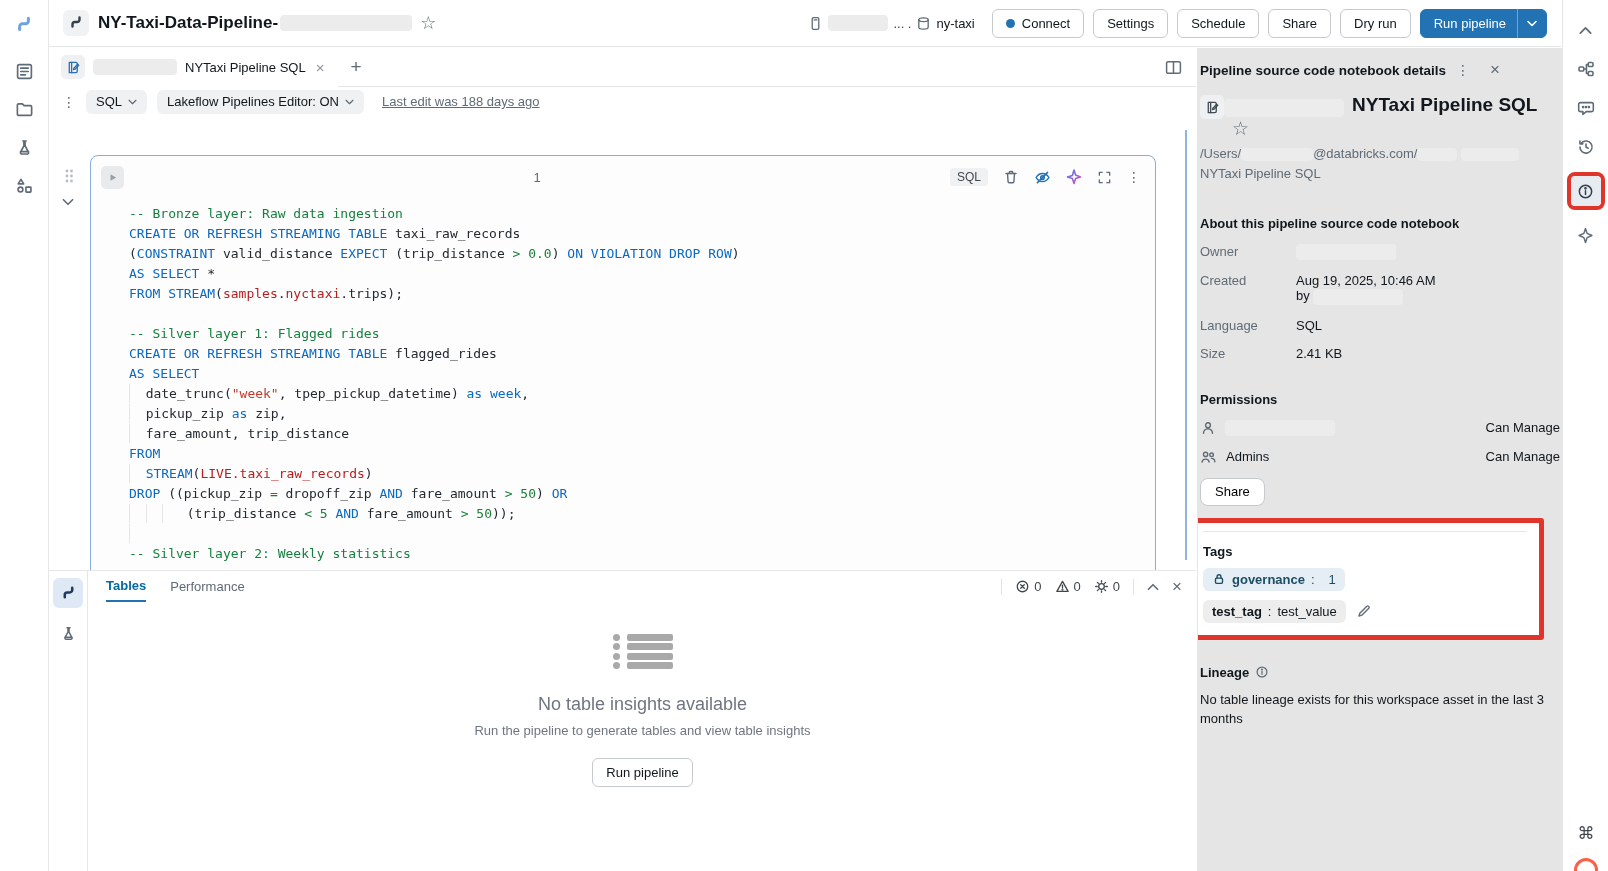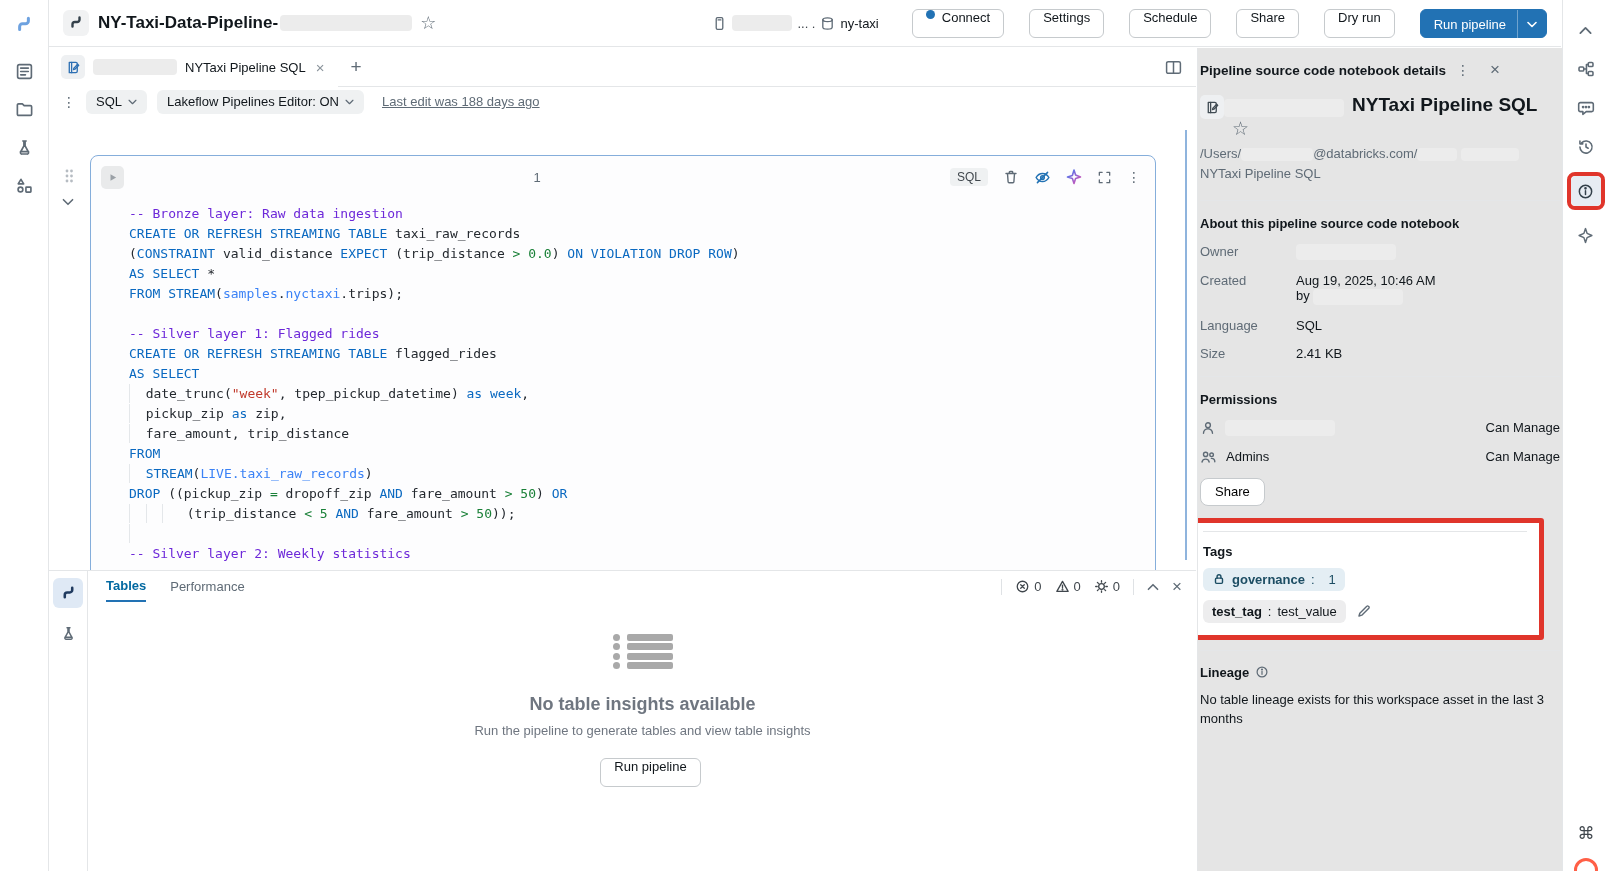--- a/index.html
+++ b/index.html
@@ -13,21 +13,21 @@
   .left-rail{position:absolute;left:0;top:0;width:48px;height:871px;border-right:1px solid #e4e6e8;background:#fff;z-index:5;}
   .rail-btn{width:48px;height:38px;display:flex;align-items:center;justify-content:center;cursor:pointer;}
 
   
   .top-bar{position:absolute;left:49px;top:0;width:1512px;height:47px;border-bottom:1px solid #e4e6e8;display:flex;align-items:center;padding:0 14px;box-sizing:border-box;background:#fff;}
   .pipe-badge{width:26px;height:26px;background:#f1f2f3;border-radius:6px;display:flex;align-items:center;justify-content:center;margin-right:9px;}
   .page-title{font-size:17px;font-weight:bold;white-space:nowrap;}
   .star{color:#5f6b76;font-size:18px;line-height:1;margin-left:8px;cursor:pointer;}
   .top-actions{margin-left:auto;display:flex;align-items:center;gap:9px;}
   .ctx{display:flex;align-items:center;gap:5px;color:#11171c;margin-right:8px;}
-  .btn{display:inline-flex;gap:7px;height:29px;padding:0 13px;border:1px solid #c6cacd;border-radius:6px;background:#fff;font-size:13px;color:#11171c;cursor:pointer;white-space:nowrap;margin-left:16px;}
+  .btn{display:inline-flex;align-items:center;gap:7px;height:29px;padding:0 13px;border:1px solid #c6cacd;border-radius:6px;background:#fff;font-size:13px;color:#11171c;cursor:pointer;white-space:nowrap;}
   .btn-primary{background:#2272b4;border-color:#2272b4;color:#fff;padding:0 0 0 13px;}
   .btn-primary .split{display:flex;align-items:center;height:29px;}
   .btn-primary .divider{width:1px;height:29px;background:rgba(255,255,255,.35);margin-left:11px;}
   .btn-primary .chev{padding:0 9px;display:flex;align-items:center;}
   .status-dot{width:9px;height:9px;border-radius:50%;background:#2272b4;}
 
   
   .tab-bar{position:absolute;left:49px;top:48px;width:1147px;height:39px;border-bottom:1px solid #e4e6e8;display:flex;align-items:center;background:#fff;box-sizing:border-box;}
   .tab{display:flex;align-items:center;gap:8px;height:39px;padding:0 12px 0 12px;background:#fff;cursor:pointer;}
   .nb-badge{width:24px;height:24px;border-radius:5px;background:#eef0f2;display:flex;align-items:center;justify-content:center;}
@@ -47,24 +47,24 @@
   .gutter-handle{position:absolute;left:14px;top:52px;cursor:grab;}
   .gutter-collapse{position:absolute;left:13px;top:82px;cursor:pointer;}
   .cell{position:absolute;left:41px;top:39px;width:1066px;height:600px;border:1px solid #85aedb;border-radius:8px;background:#fdfdfe;box-sizing:border-box;}
   .cell-head{display:flex;align-items:center;height:42px;padding:0 14px 0 10px;}
   .play-btn{width:23px;height:23px;border-radius:5px;background:#e9eaeb;display:flex;align-items:center;justify-content:center;cursor:pointer;}
   .line-count{flex:1;text-align:center;color:#5f6b76;}
   .cell-tools{display:flex;align-items:center;gap:15px;}
   .lang-badge{background:#eff1f2;border-radius:4px;padding:2px 7px;font-size:12px;color:#40474d;cursor:pointer;}
   .code{font-family:"DejaVu Sans Mono","Liberation Mono",monospace;font-size:13px;padding:6px 0 0 38px;cursor:text;}
   .code-line{height:20px;line-height:20px;white-space:pre;}
-  .tk-c{color:#6d28d9;}
+  .tk-c{color:#15803d;}
   .tk-k{color:#0a69c1;}
   .tk-p{color:#24292f;}
-  .tk-t{color:#3b82f6;}
+  .tk-t{color:#b91c1c;}
   .tk-s{color:#c0392b;}
   .tk-n{color:#1a8038;}
   .tk-o{color:#1a8038;}
   .tk-g{display:inline-block;width:2ch;height:19px;vertical-align:top;border-left:1px solid #e4e7ea;}
   .ruler{position:absolute;right:9px;top:14px;width:2px;height:430px;background:#8fb4dd;}
 
   
   .results{position:absolute;left:49px;top:570px;width:1147px;height:301px;border-top:1px solid #e4e6e8;background:#fff;box-sizing:border-box;}
   .results-strip{position:absolute;left:0;top:0;width:39px;height:301px;border-right:1px solid #e4e6e8;display:flex;flex-direction:column;align-items:center;padding-top:7px;gap:10px;box-sizing:border-box;}
   .strip-btn{width:30px;height:30px;border-radius:6px;display:flex;align-items:center;justify-content:center;cursor:pointer;}
@@ -74,21 +74,21 @@
   .rtab.active{color:#0369a1;font-weight:bold;border-bottom:2px solid #2272b4;}
   .counts{margin-left:auto;display:flex;align-items:center;gap:13px;color:#40474d;}
   .cnt{display:flex;align-items:center;gap:4px;}
   .vdiv{width:1px;height:16px;background:#dfe2e5;}
   .icon-btn{cursor:pointer;display:flex;align-items:center;justify-content:center;}
   .results-close{font-size:17px;color:#5f6b76;cursor:pointer;}
   .empty{position:absolute;left:40px;right:0;top:60px;display:flex;flex-direction:column;align-items:center;}
   .ph-row{display:flex;align-items:center;gap:7px;margin:2.5px 0;}
   .ph-dot{width:7px;height:7px;border-radius:50%;background:#a9a9a9;}
   .ph-bar{width:46px;height:7px;border-radius:2px;background:#a9a9a9;}
-  .empty-title{margin-top:22px;font-size:18px;font-weight:bold;color:#6f7680;}
+  .empty-title{margin-top:22px;font-size:18px;font-weight:normal;color:#6f7680;}
   .empty-sub{margin-top:8px;color:#6f7680;}
   .empty-btn{margin-top:20px;}
 
   
   .details{position:absolute;left:1197px;top:48px;width:365px;height:842px;border-left:1px solid #e4e6e8;background:#e5e5e5;box-sizing:border-box;padding:12px 2px 0;overflow:hidden;}
   .details-head{display:flex;align-items:center;gap:10px;}
   .details-title{font-weight:bold;font-size:13.5px;}
   .details-close{color:#5f6b76;font-size:17px;cursor:pointer;margin-left:10px;}
   .nb-title-row{display:flex;margin-top:12px;}
   .nb-title{font-size:19px;font-weight:bold;line-height:1.4;}

